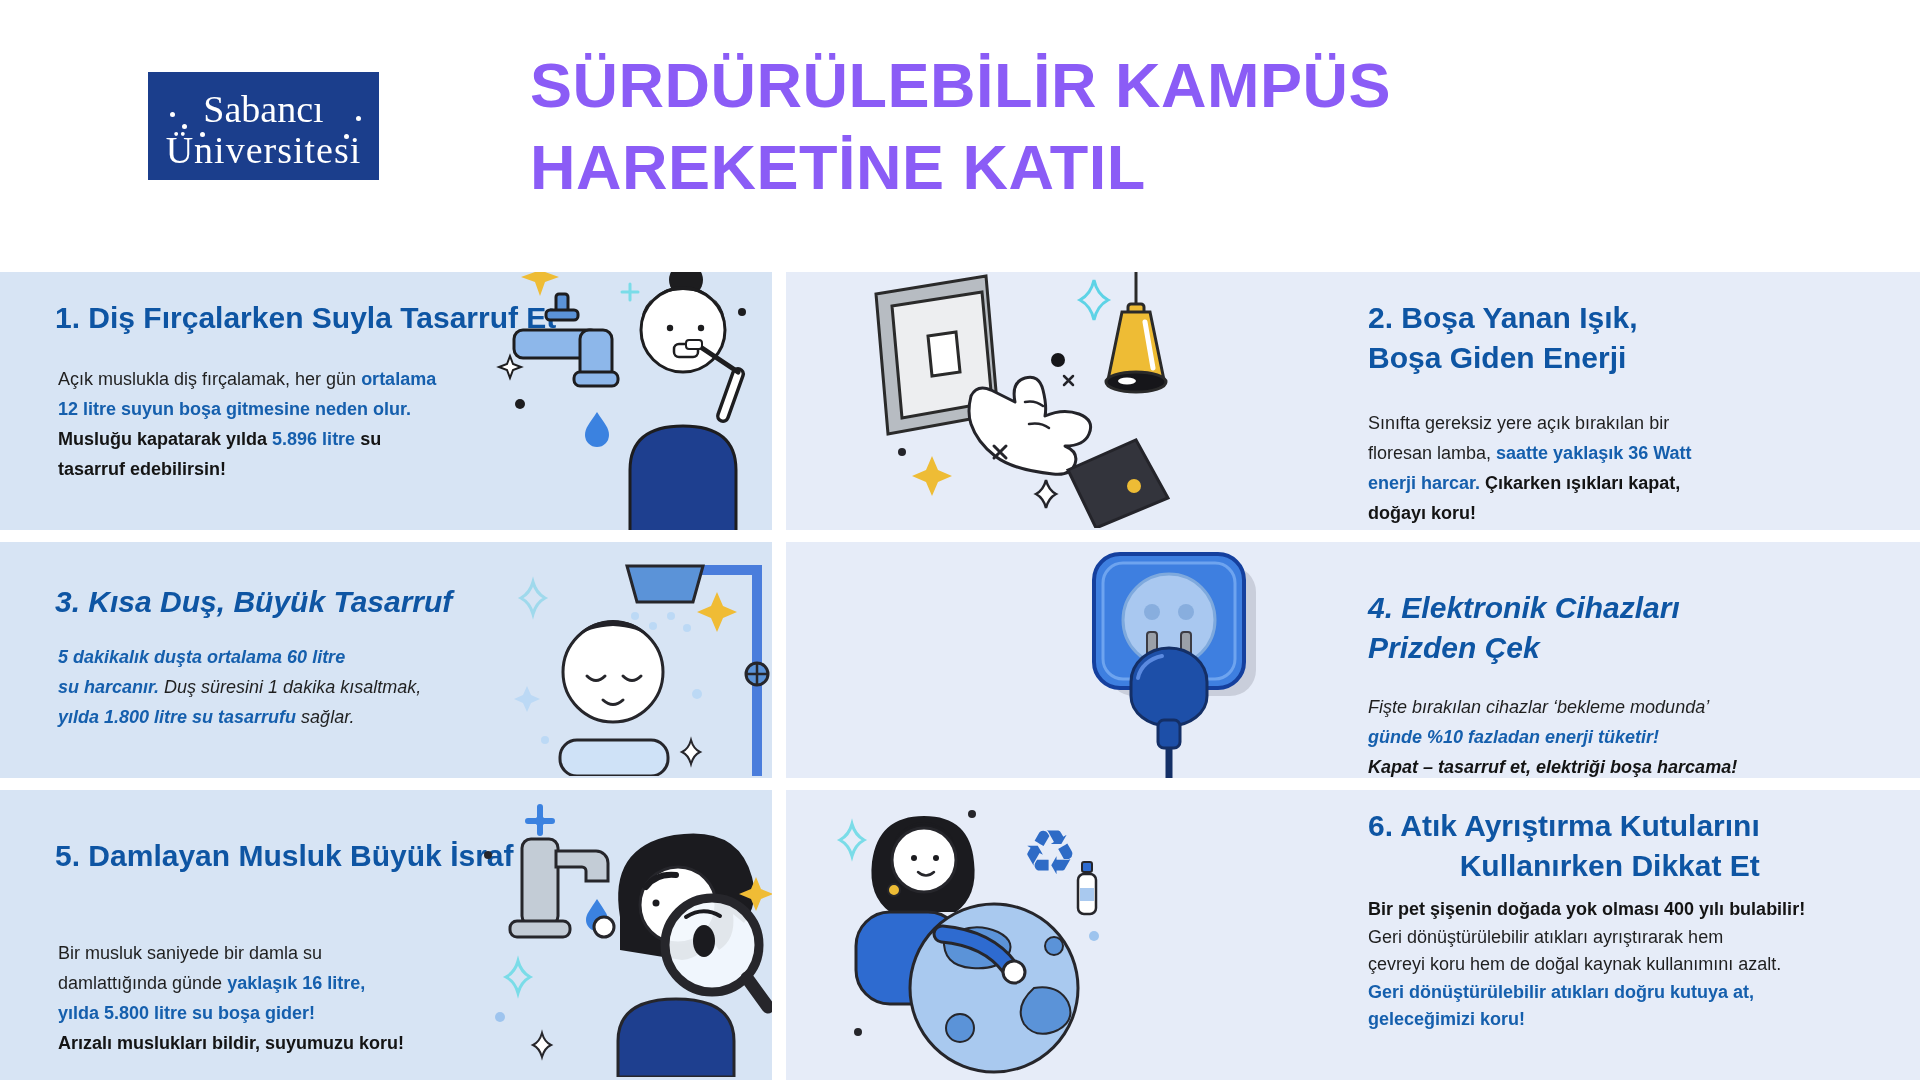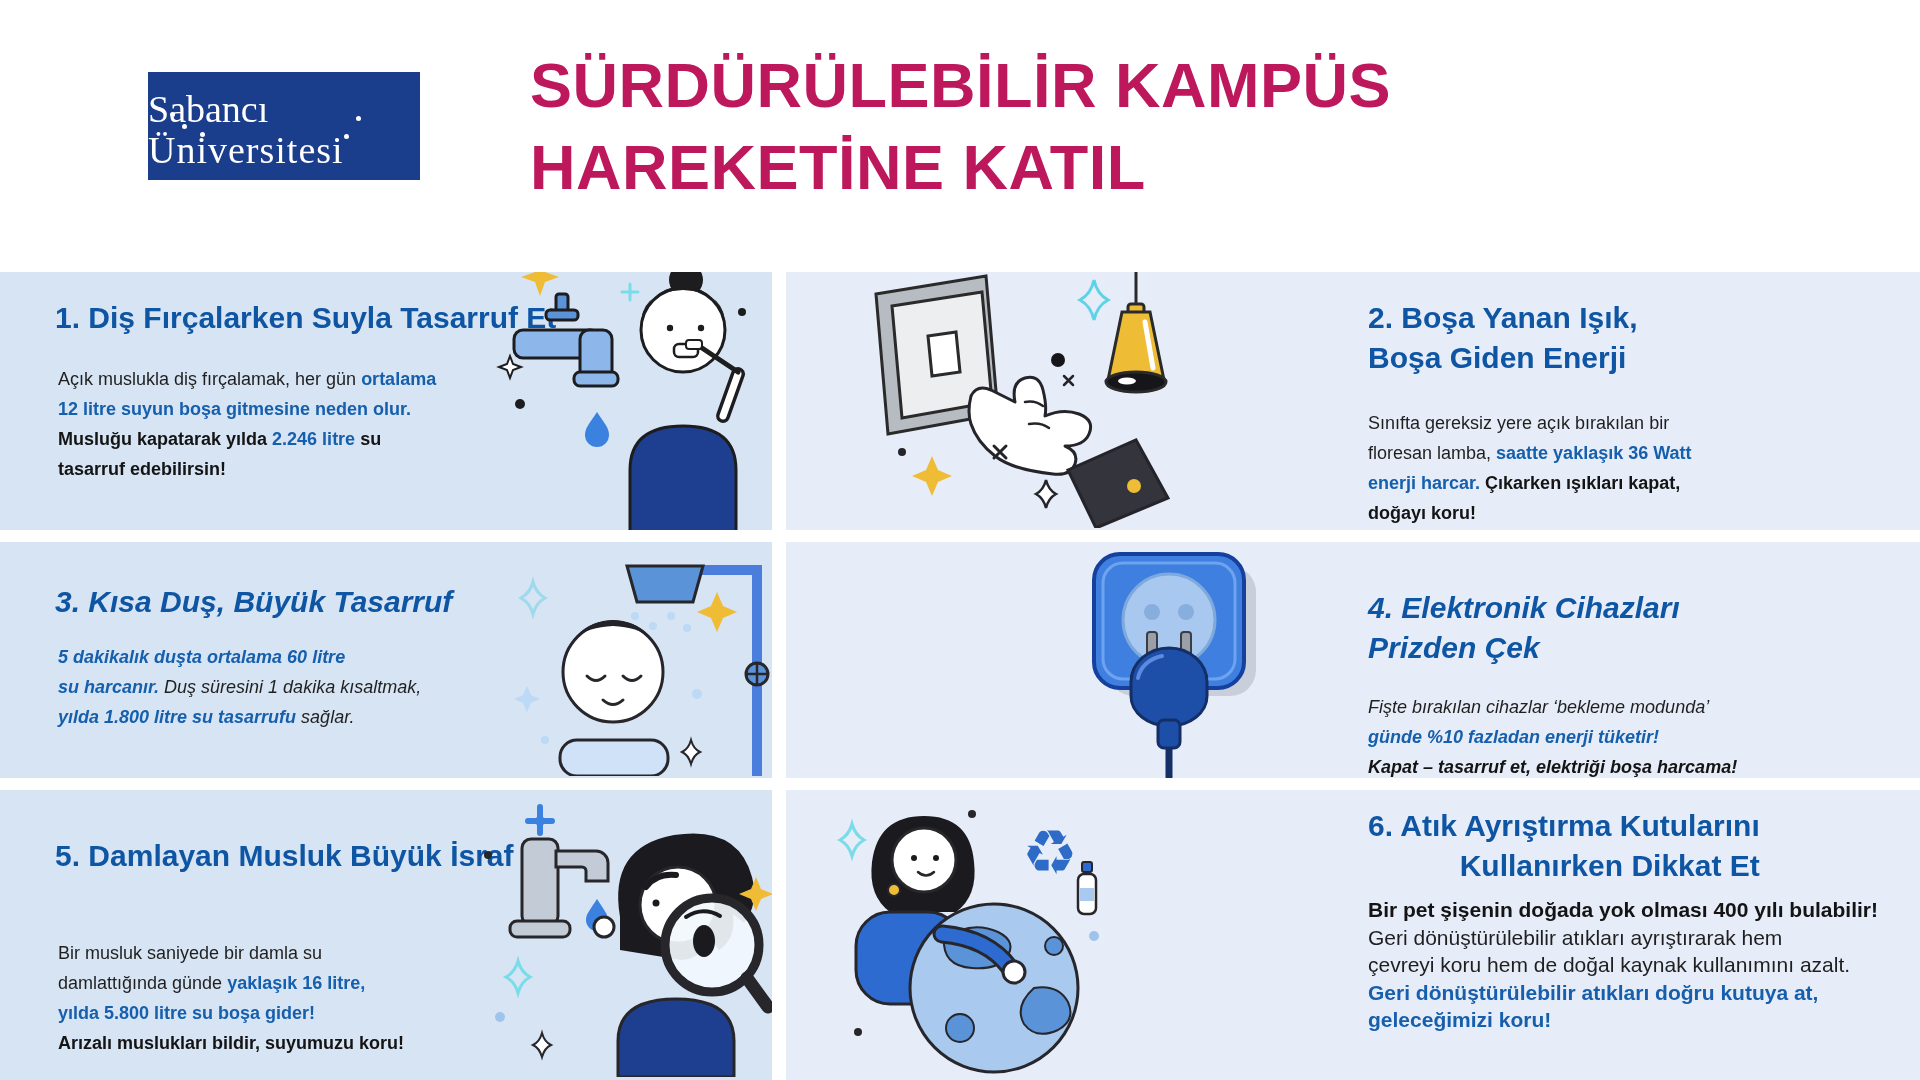--- a/index.html
+++ b/index.html
@@ -3,50 +3,50 @@
 <meta charset="utf-8">
 <style>
   html,body{margin:0;padding:0;background:#ffffff;}
   .poster{
     position:relative;width:1920px;height:1080px;background:#ffffff;
     font-family:"Liberation Sans",sans-serif;overflow:hidden;
   }
   
   .header{position:absolute;left:0;top:0;width:1920px;height:272px;background:#ffffff;}
   .logo{
-    position:absolute;left:148px;top:72px;width:272px;height:108px;
-    background:#1b3e8c;color:#ffffff;text-align:left;
+    position:absolute;left:148px;top:72px;width:231px;height:108px;
+    background:#1b3e8c;color:#ffffff;text-align:center;
     font-family:"Liberation Serif",serif;
   }
   .logo-l1{margin-top:16px;font-size:38px;line-height:42px;}
   .logo-l2{font-size:38px;line-height:40px;letter-spacing:1px;}
   .logo .dot{position:absolute;width:5px;height:5px;border-radius:50%;background:#ffffff;}
   .d1{left:22px;top:40px}.d2{left:34px;top:52px}.d3{left:208px;top:44px}
   .d4{left:52px;top:60px}.d5{left:196px;top:62px}
   .main-title{
     position:absolute;left:530px;top:44px;
     font-size:63px;line-height:82px;font-weight:700;letter-spacing:.5px;
-    color:#be185d;white-space:pre-line;
+    color:#8b5cf6;white-space:pre-line;
   }
   
   .card{position:absolute;overflow:hidden;}
   .card.left{left:0;width:772px;background:#d7e4f4;}
   .card.right{left:786px;width:1134px;background:#e6ecf8;}
   .row1{top:272px;height:258px;}
   .row2{top:542px;height:236px;font-style:italic;}
   .row3{top:790px;height:290px;}
   .card-title{
     position:absolute;font-size:30px;line-height:40px;font-weight:700;
     color:#0e55a3;white-space:pre-line;
   }
   .card-text{
     position:absolute;font-size:18px;line-height:30px;color:#1f1f1f;
     white-space:pre-line;
   }
-  .card-text.small{font-size:21px;line-height:27.5px;}
+  .card-text.small{font-size:18px;line-height:27.5px;}
   .sr{font-weight:400;color:#1f1f1f;}
   .sbb{font-weight:700;color:#155fad;}
   .sbd{font-weight:700;color:#141414;}
   
   .c1 .card-title{left:55px;top:26px;}
   .c1 .card-text{left:58px;top:92px;}
   .c2 .card-title{left:582px;top:26px;}
   .c2 .card-text{left:582px;top:136px;}
   .c3 .card-title{left:55px;top:40px;}
   .c3 .card-text{left:58px;top:100px;}
@@ -74,21 +74,21 @@
       <div class="logo-l2">Üniversitesi</div>
     </div>
     <div class="main-title">SÜRDÜRÜLEBİLİR KAMPÜS
 HAREKETİNE KATIL</div>
   </div>
 
   <div class="card left row1 c1">
     <div class="card-title">1. Diş Fırçalarken Suyla Tasarruf Et</div>
     <div class="card-text"><span class="sr">Açık muslukla diş fırçalamak, her gün </span><span class="sbb">ortalama
 12 litre suyun boşa gitmesine neden olur.</span><span class="sbd">
-Musluğu kapatarak yılda </span><span class="sbb">2.246 litre</span><span class="sbd"> su
+Musluğu kapatarak yılda </span><span class="sbb">5.896 litre</span><span class="sbd"> su
 tasarruf edebilirsin!</span></div>
     <svg class="illo" style="left:480px;top:-18px" width="300" height="280" viewBox="0 0 300 280">
       <path d="M60,4 l5,14 14,5 -14,5 -5,14 -5,-14 -14,-5 14,-5 z" fill="#eebc35"></path>
       <path d="M150,30 v16 M142,38 h16" stroke="#7adce8" stroke-width="3" stroke-linecap="round"></path>
       <circle cx="40" cy="150" r="5" fill="#1d1d1f"></circle>
       <circle cx="262" cy="58" r="4" fill="#1d1d1f"></circle>
       <path d="M30,102 l3,8 8,3 -8,3 -3,8 -3,-8 -8,-3 8,-3 z" fill="#ffffff" stroke="#1d1d1f" stroke-width="2"></path>
       <g>
         <rect x="76" y="40" width="12" height="20" rx="3" fill="#5b93d8" stroke="#1d1d1f" stroke-width="3"></rect>
         <rect x="66" y="56" width="32" height="10" rx="4" fill="#5b93d8" stroke="#1d1d1f" stroke-width="3"></rect>

